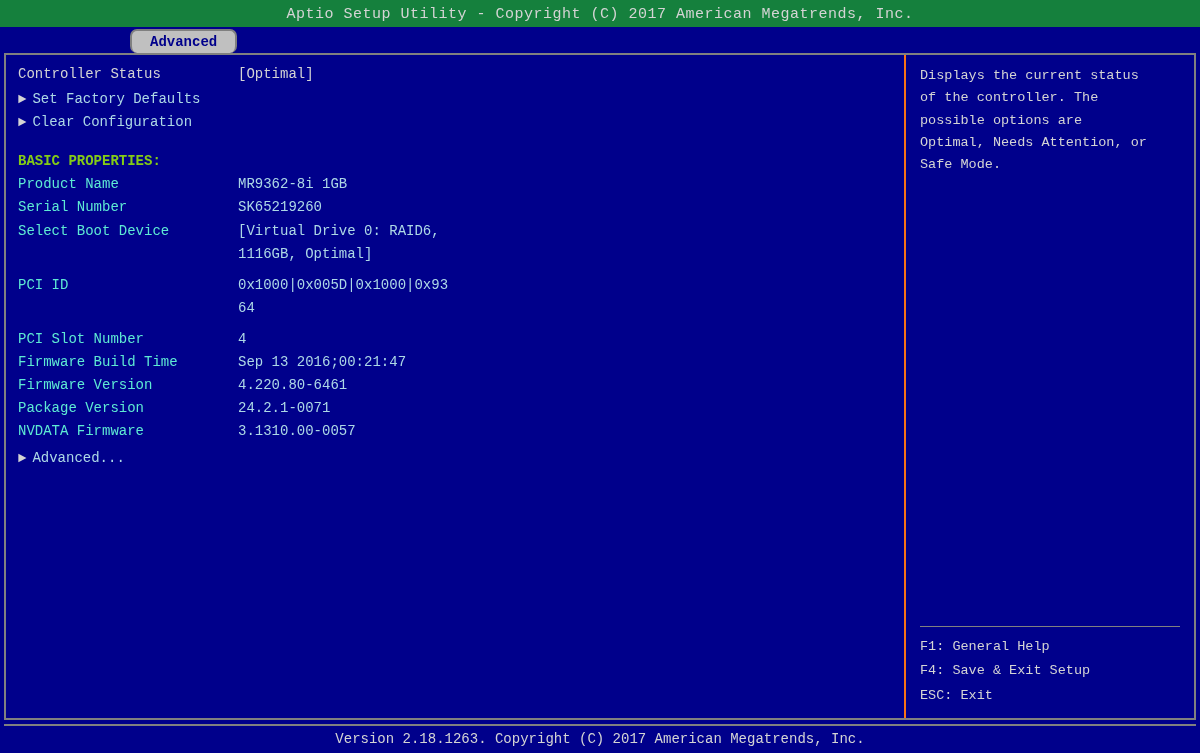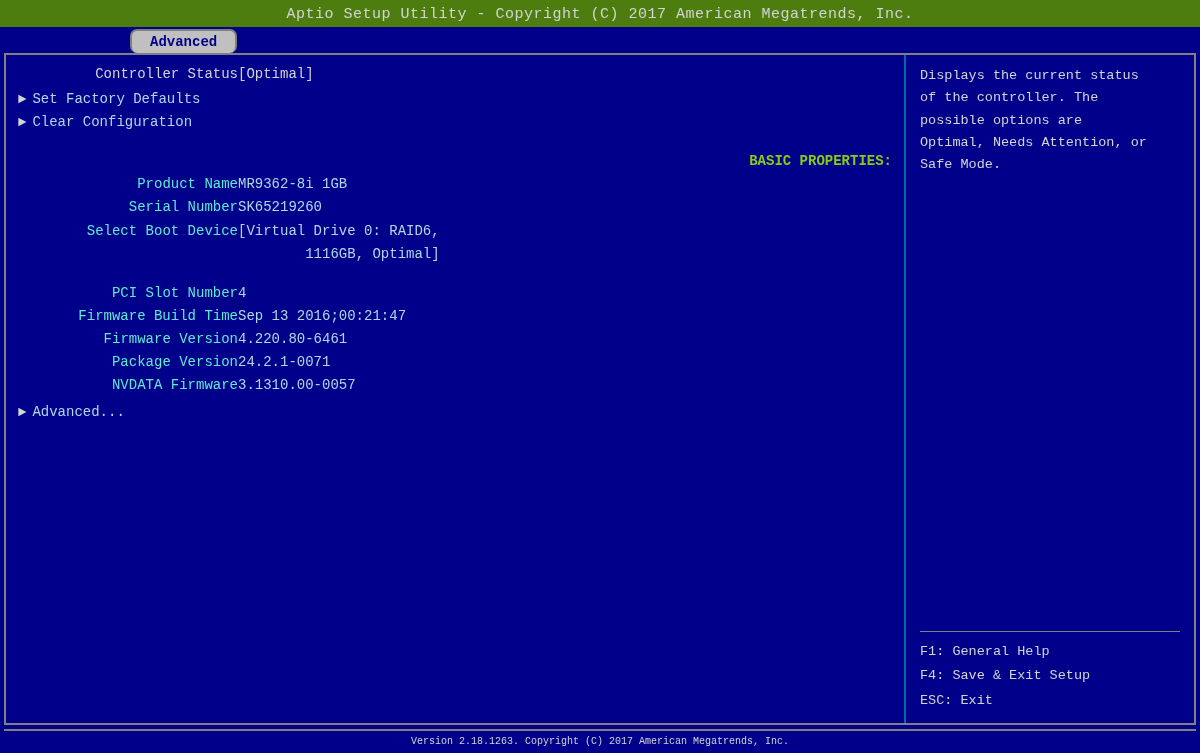--- a/index.html
+++ b/index.html
@@ -18,21 +18,21 @@
 
     .screen {
       width: 1200px;
       height: 753px;
       background: #00008b;
       display: flex;
       flex-direction: column;
     }
 
     .title-bar {
-      background: #4d7c0f;
+      background: #15803d;
       color: #d4d4d4;
       text-align: center;
       padding: 6px 0 4px 0;
       font-size: 15px;
       letter-spacing: 0.5px;
     }
 
     .tab-bar {
       background: #00008b;
       padding: 2px 0 0 0;
@@ -63,26 +63,25 @@
       background: #00008b;
     }
 
     .content-row {
       display: flex;
       flex: 1;
     }
 
     .left-panel {
       flex: 1;
-      border-right: 2px solid #0369a1;
+      border-right: 2px solid #f97316;
       padding: 8px 12px;
       color: #d4d4d4;
       font-size: 14px;
       line-height: 1.65;
-      text-align: right;
     }
 
     .right-panel {
       width: 288px;
       padding: 10px 14px;
       color: #d4d4d4;
       font-size: 13.5px;
       line-height: 1.65;
       display: flex;
       flex-direction: column;
@@ -143,21 +142,21 @@
 
     .status-value {
       color: #d4d4d4;
     }
 
     .bottom-bar {
       background: #00008b;
       border-top: 2px solid #808080;
       text-align: center;
       color: #d4d4d4;
-      font-size: 10px;
+      font-size: 14px;
       padding: 5px 0 6px 0;
       margin: 0 4px;
     }
 
     .controller-row {
       display: flex;
       align-items: center;
       margin-bottom: 2px;
     }
 
@@ -212,20 +211,24 @@
           <span class="prop-value">SK65219260</span>
         </div>
 
         <div class="prop-row">
           <span class="prop-label">Select Boot Device</span>
           <span class="prop-value">[Virtual Drive 0: RAID6,<br>1116GB, Optimal]</span>
         </div>
 
         <div class="spacer"></div>
 
+        <div class="prop-row">
+          <span class="prop-label">PCI ID</span>
+          <span class="prop-value">0x1000|0x005D|0x1000|0x93<br>64</span>
+        </div>
 
         <div class="spacer"></div>
 
         <div class="prop-row">
           <span class="prop-label">PCI Slot Number</span>
           <span class="prop-value">4</span>
         </div>
 
         <div class="prop-row">
           <span class="prop-label">Firmware Build Time</span>

